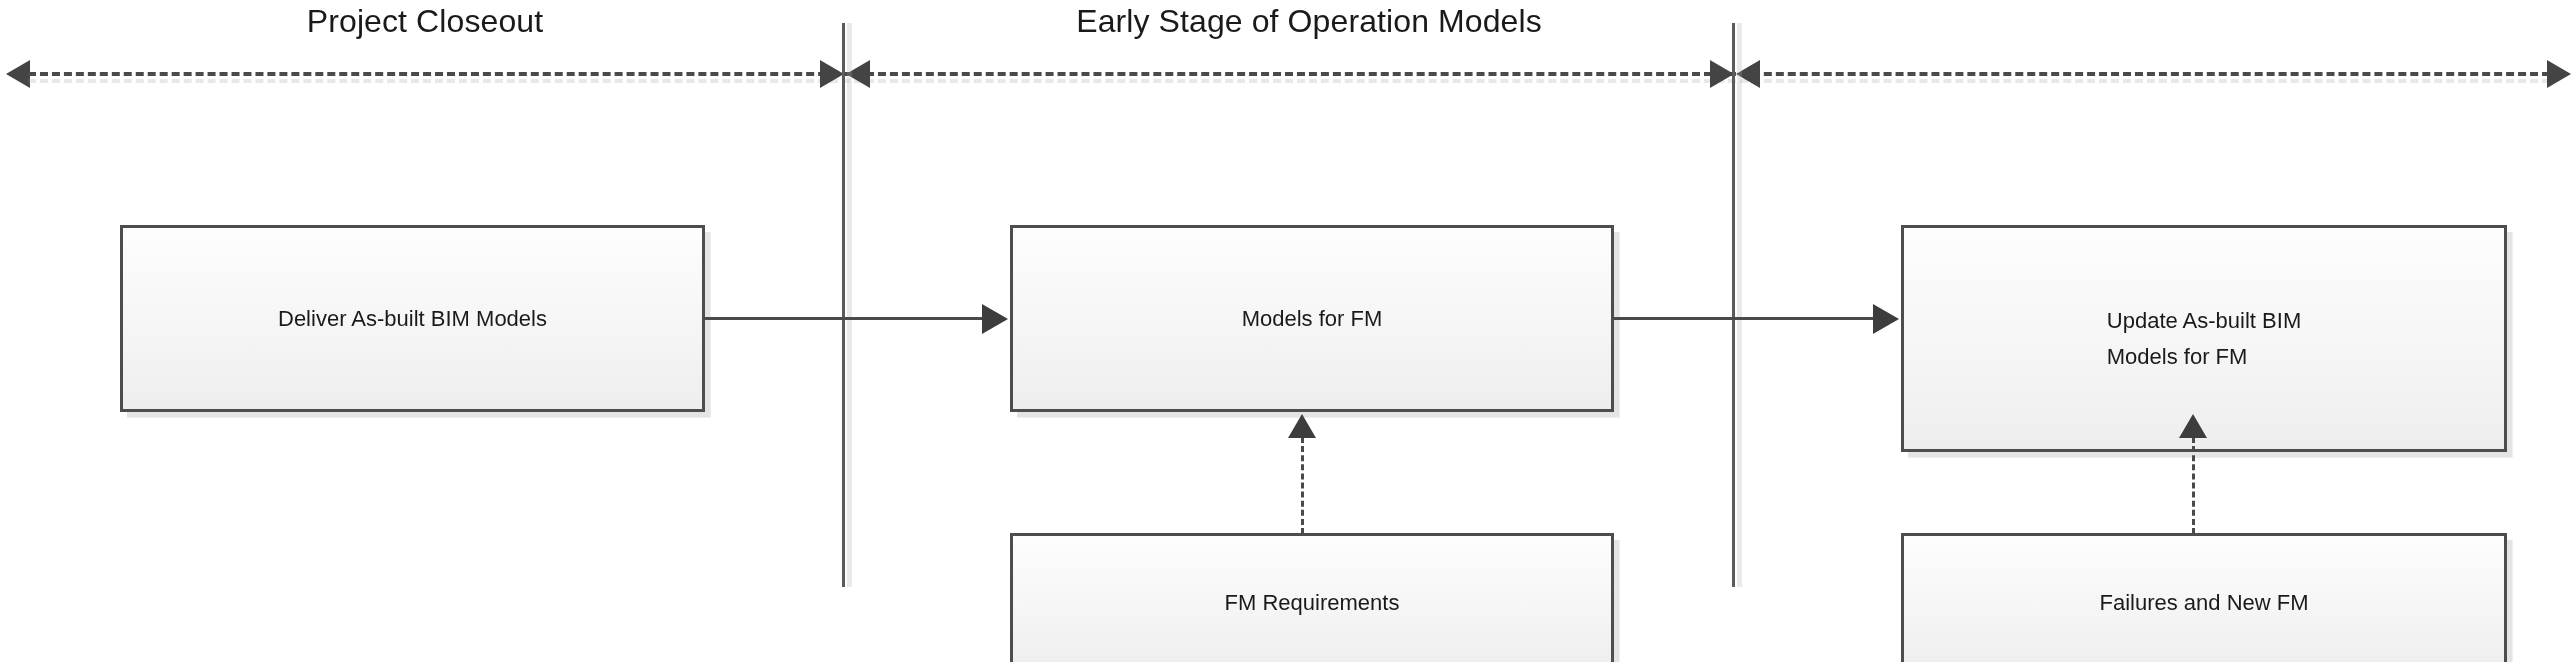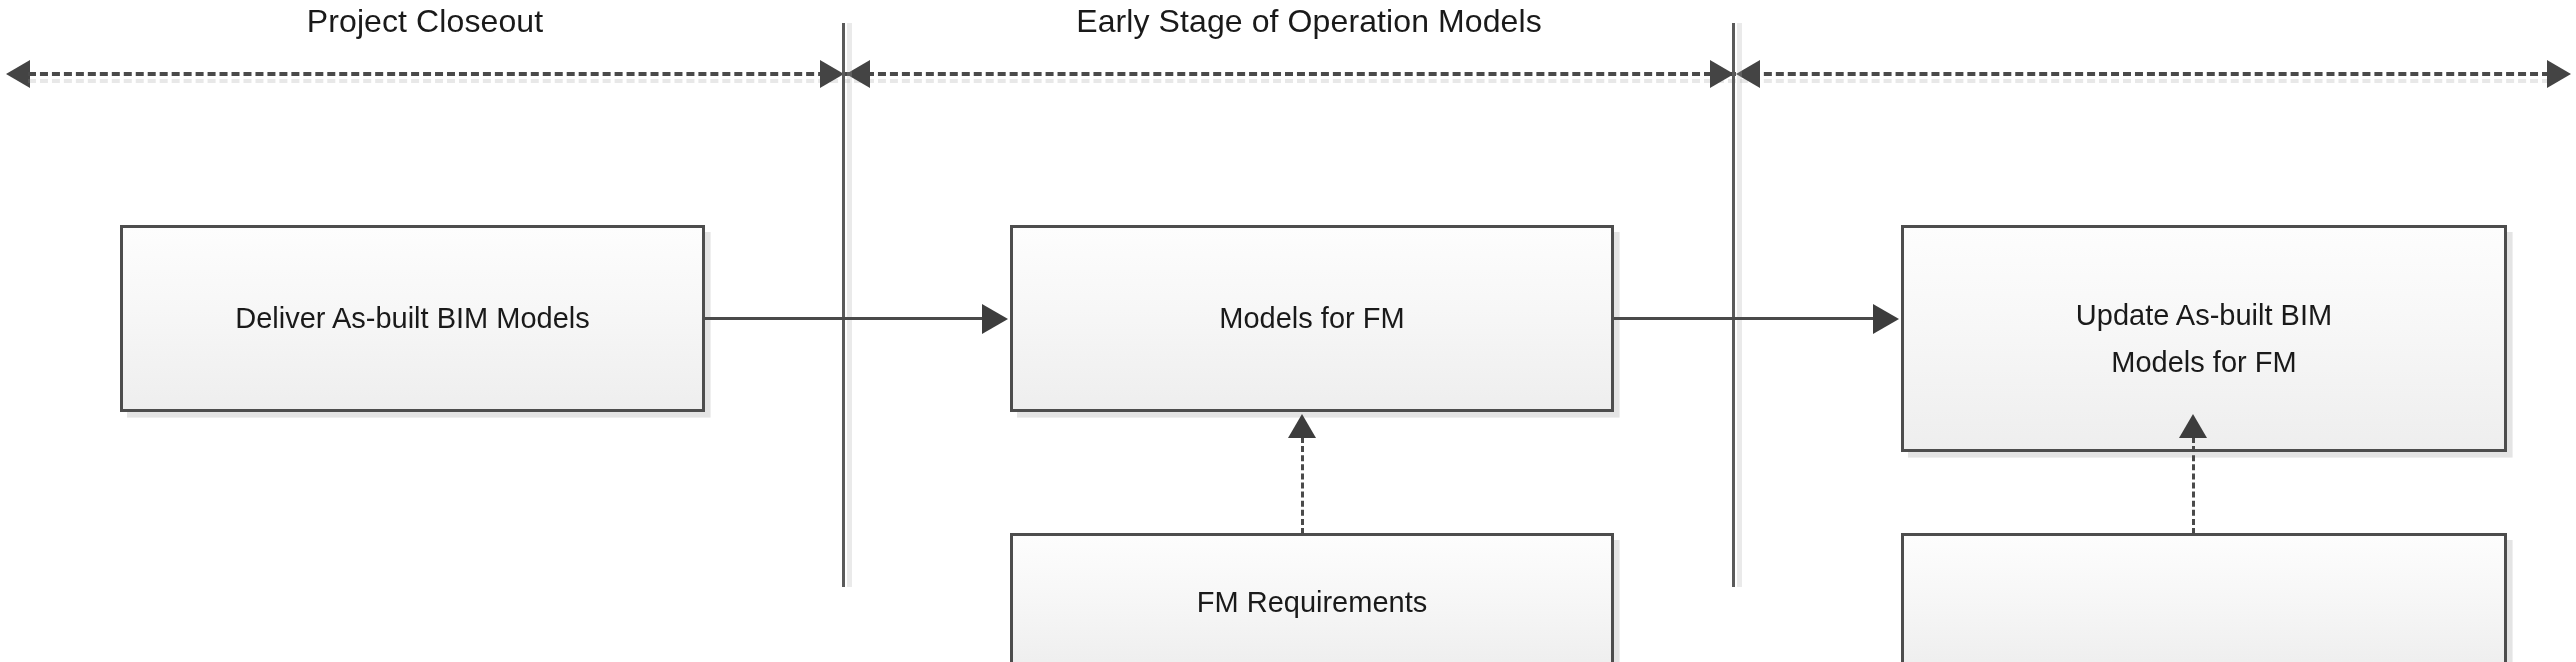--- a/index.html
+++ b/index.html
@@ -73,23 +73,22 @@
     position: absolute;
     box-sizing: border-box;
     border: 3.5px solid #4d4d4d;
     background: linear-gradient(to bottom, #fdfdfd 0%, #f7f7f7 45%, #eeeeee 100%);
     box-shadow: 6.3px 6.3px 0 -0.7px rgba(190,190,190,0.42);
     display: flex;
     align-items: center;
     justify-content: center;
   }
   .box-text {
-    text-align: center;
     color: #1a1a1a;
-    font-size: 29px;
+    font-size: 22px;
     line-height: 1.62;
     padding: 0 12.5px;
   }
 
   
   .connector {
     position: absolute;
     height: 0;
     border-top: 3.5px solid #4a4a4a;
   }
@@ -161,20 +160,21 @@
   </div>
 
   <div class="box" style="left:1010px; top:533px; width:604px; height:139px;">
     <div class="box-text">
       <div>FM Requirements</div>
     </div>
   </div>
 
   <div class="box" style="left:1901px; top:533px; width:606px; height:139px;">
     <div class="box-text">
+      <div>Failures and New FM</div>
     </div>
   </div>
 
   <div class="connector" style="left:705px; top:317px; width:278px;"></div>
   <div class="connector-head" style="left:982px; top:304px;"></div>
 
   <div class="connector" style="left:1614px; top:317px; width:261px;"></div>
   <div class="connector-head" style="left:1873px; top:304px;"></div>
 
   <div class="dotted-link" style="left:1301px; top:437px; height:97px;"></div>

